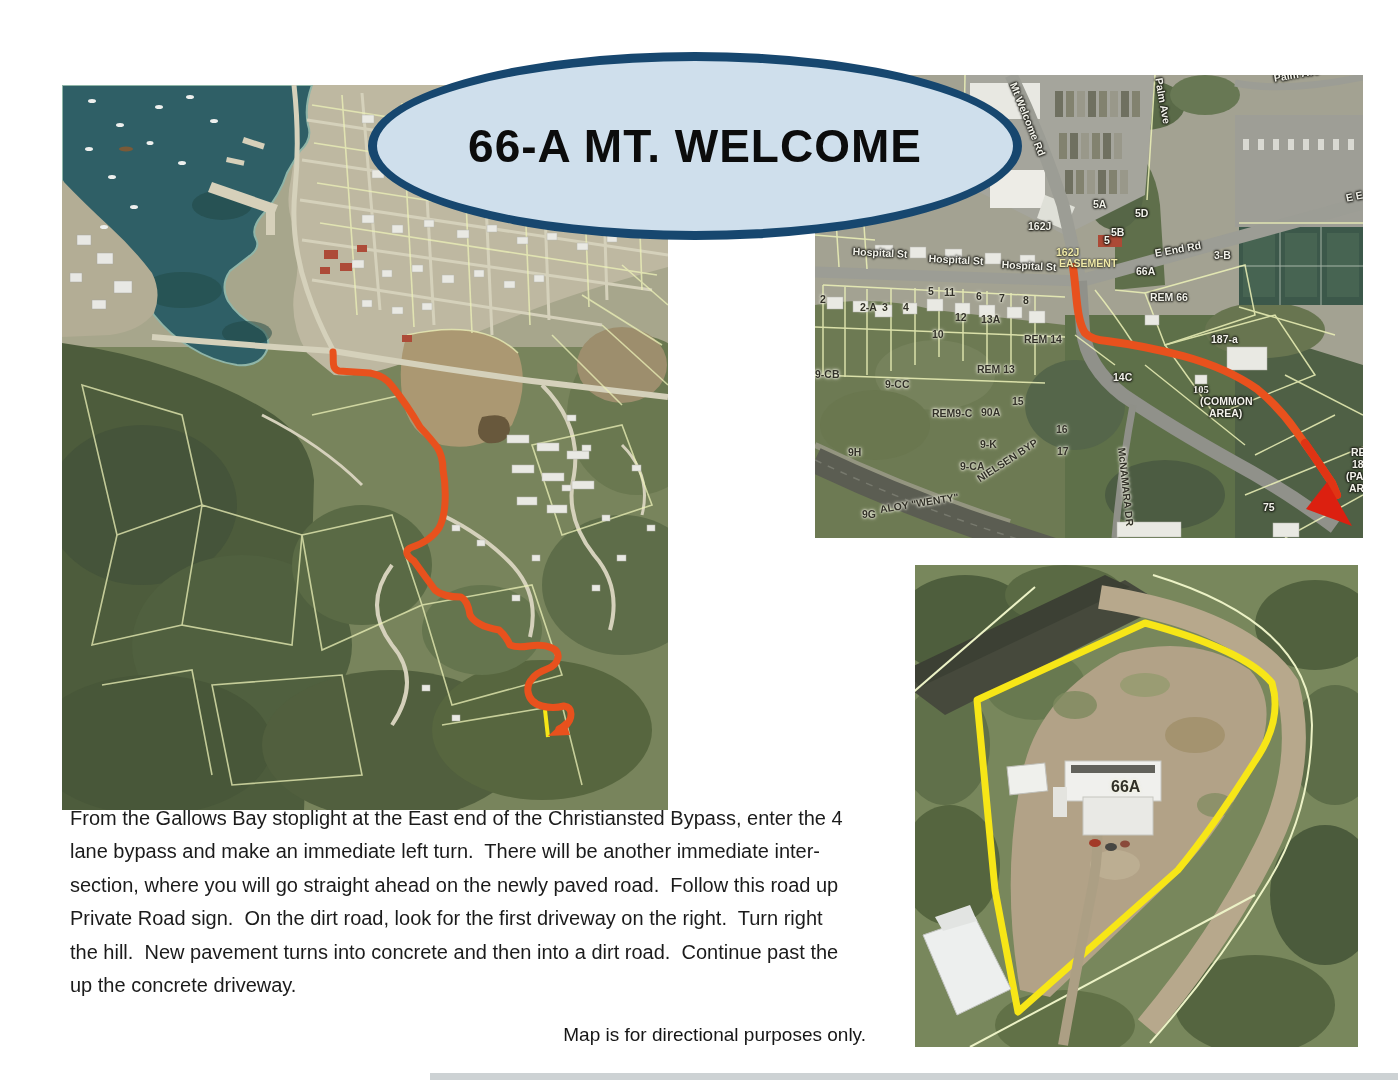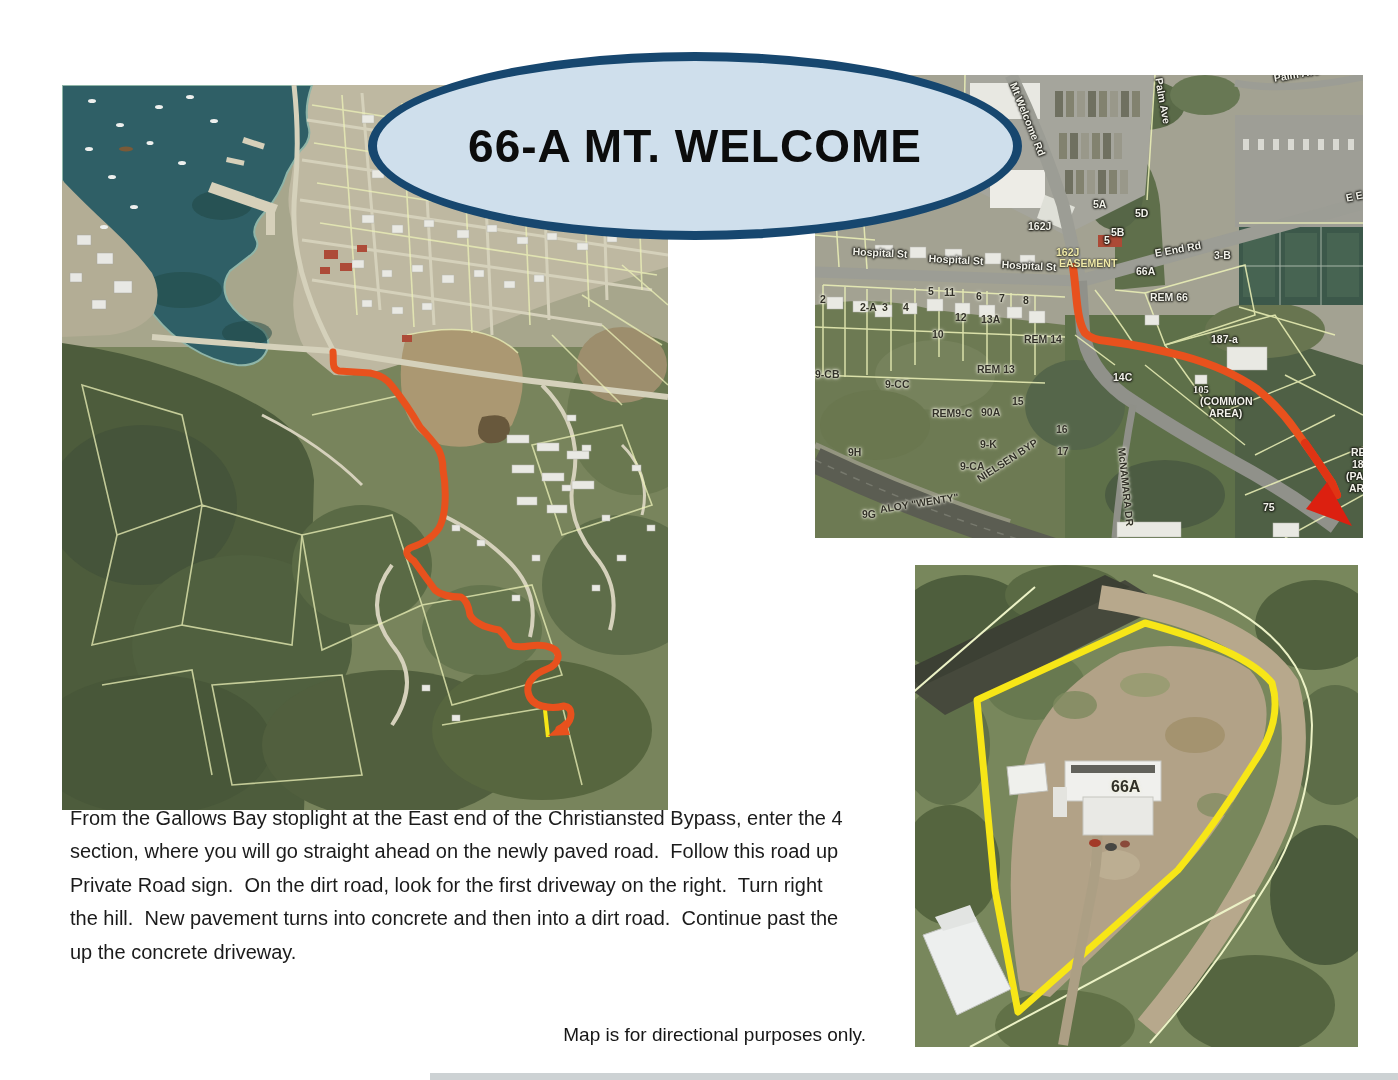--- a/index.html
+++ b/index.html
@@ -467,20 +467,21 @@
     </svg>
   <span class="maplbl d big" style="left: 196px; top: 216px;">66A</span>
     </div>
 
   <div class="oval">
     <span>66-A MT. WELCOME</span>
   </div>
 
   <div class="directions">
     <div>From the Gallows Bay stoplight at the East end of the Christiansted Bypass, enter the 4</div>
+    <div>lane bypass and make an immediate left turn.  There will be another immediate inter-</div>
     <div>section, where you will go straight ahead on the newly paved road.  Follow this road up</div>
     <div>Private Road sign.  On the dirt road, look for the first driveway on the right.  Turn right</div>
     <div>the hill.  New pavement turns into concrete and then into a dirt road.  Continue past the</div>
     <div>up the concrete driveway.</div>
   </div>
 
   <div class="note">Map is for directional purposes only.</div>
 
   <div class="bottom-strip"></div>
 </div>

